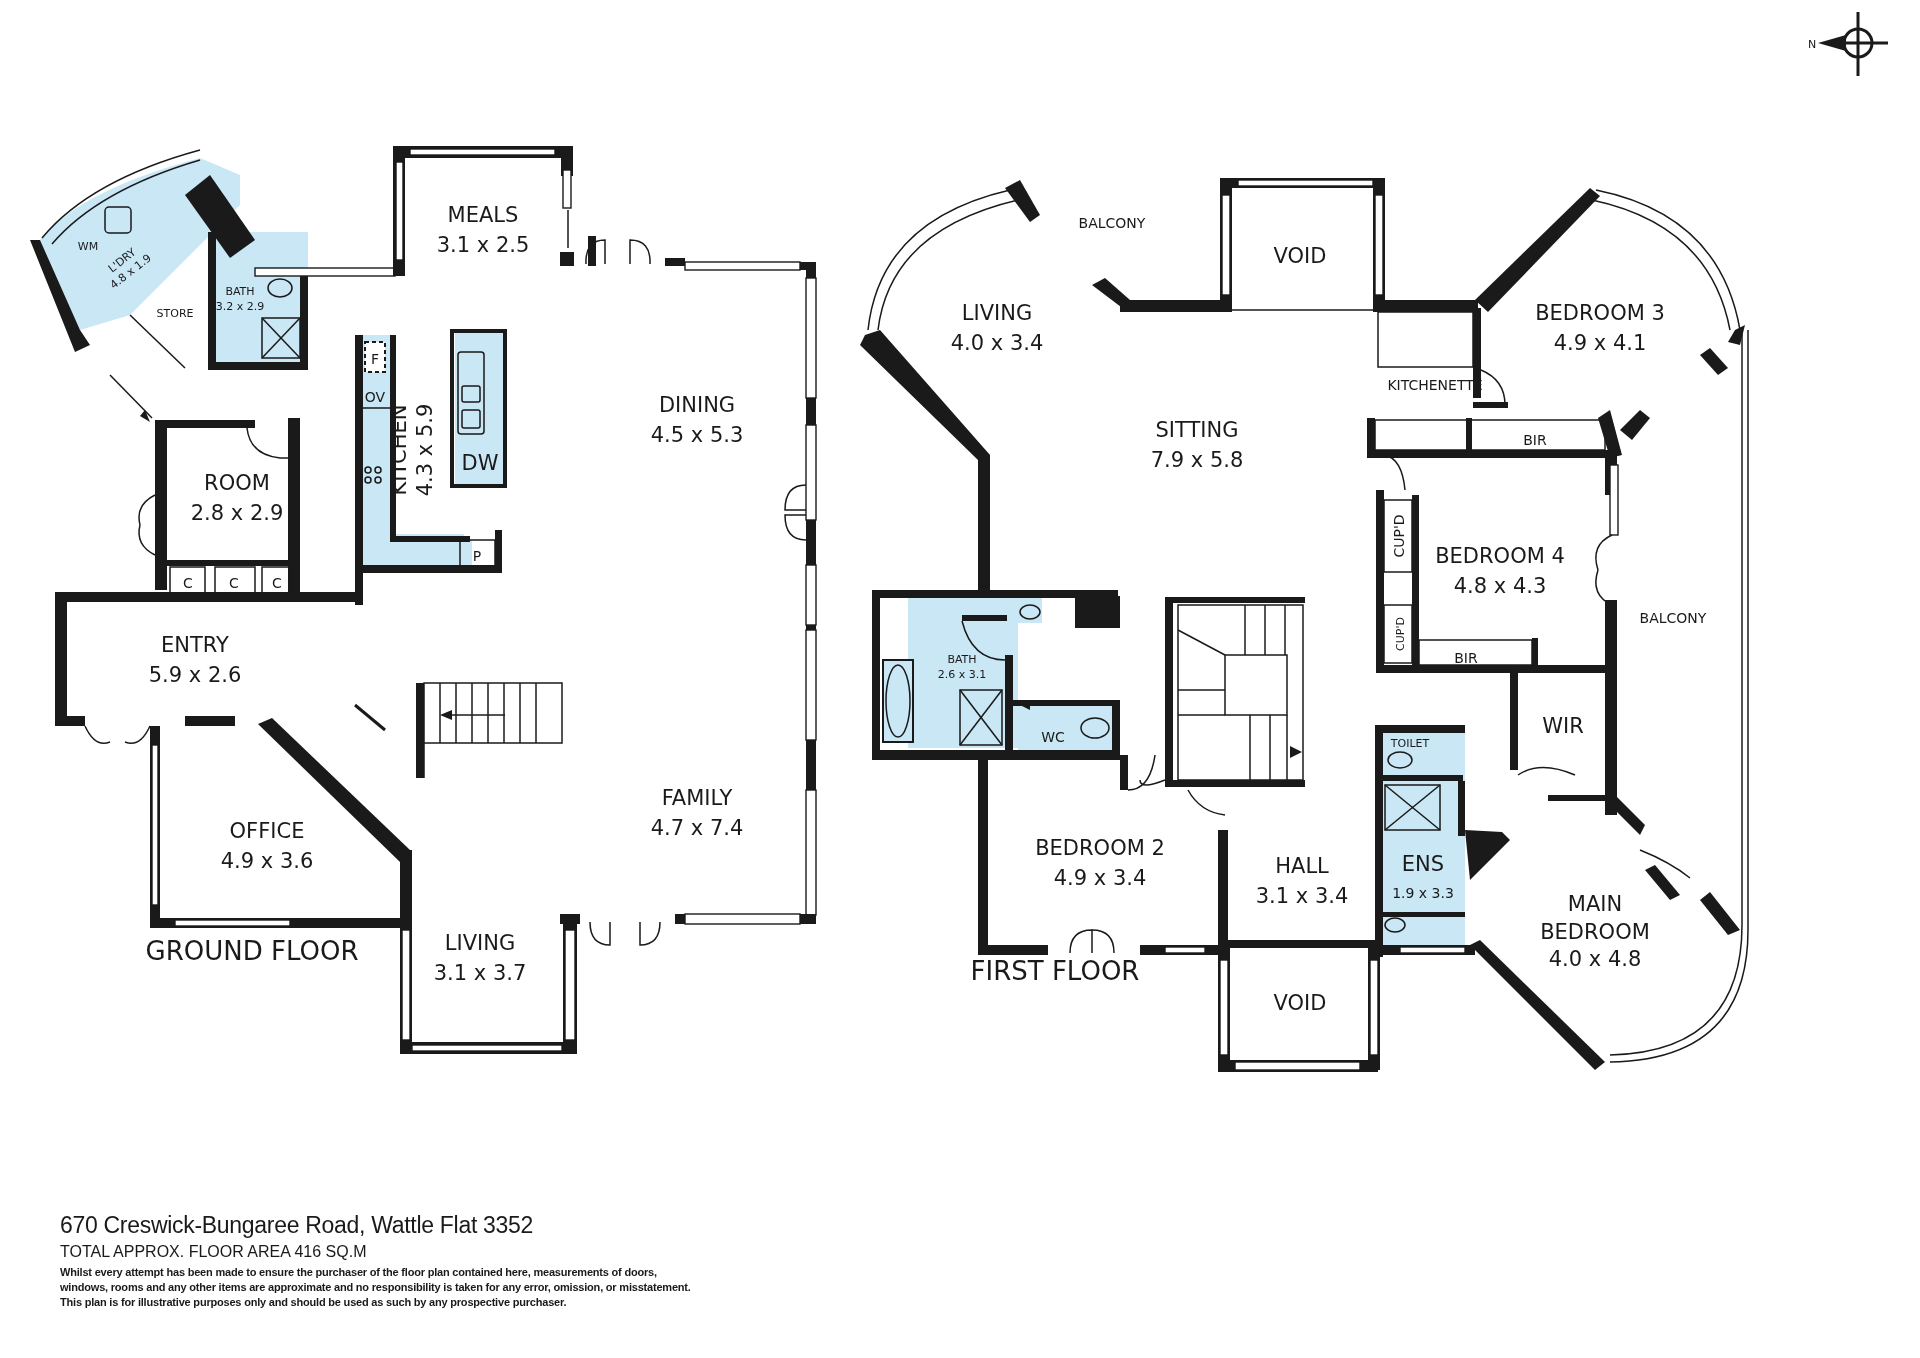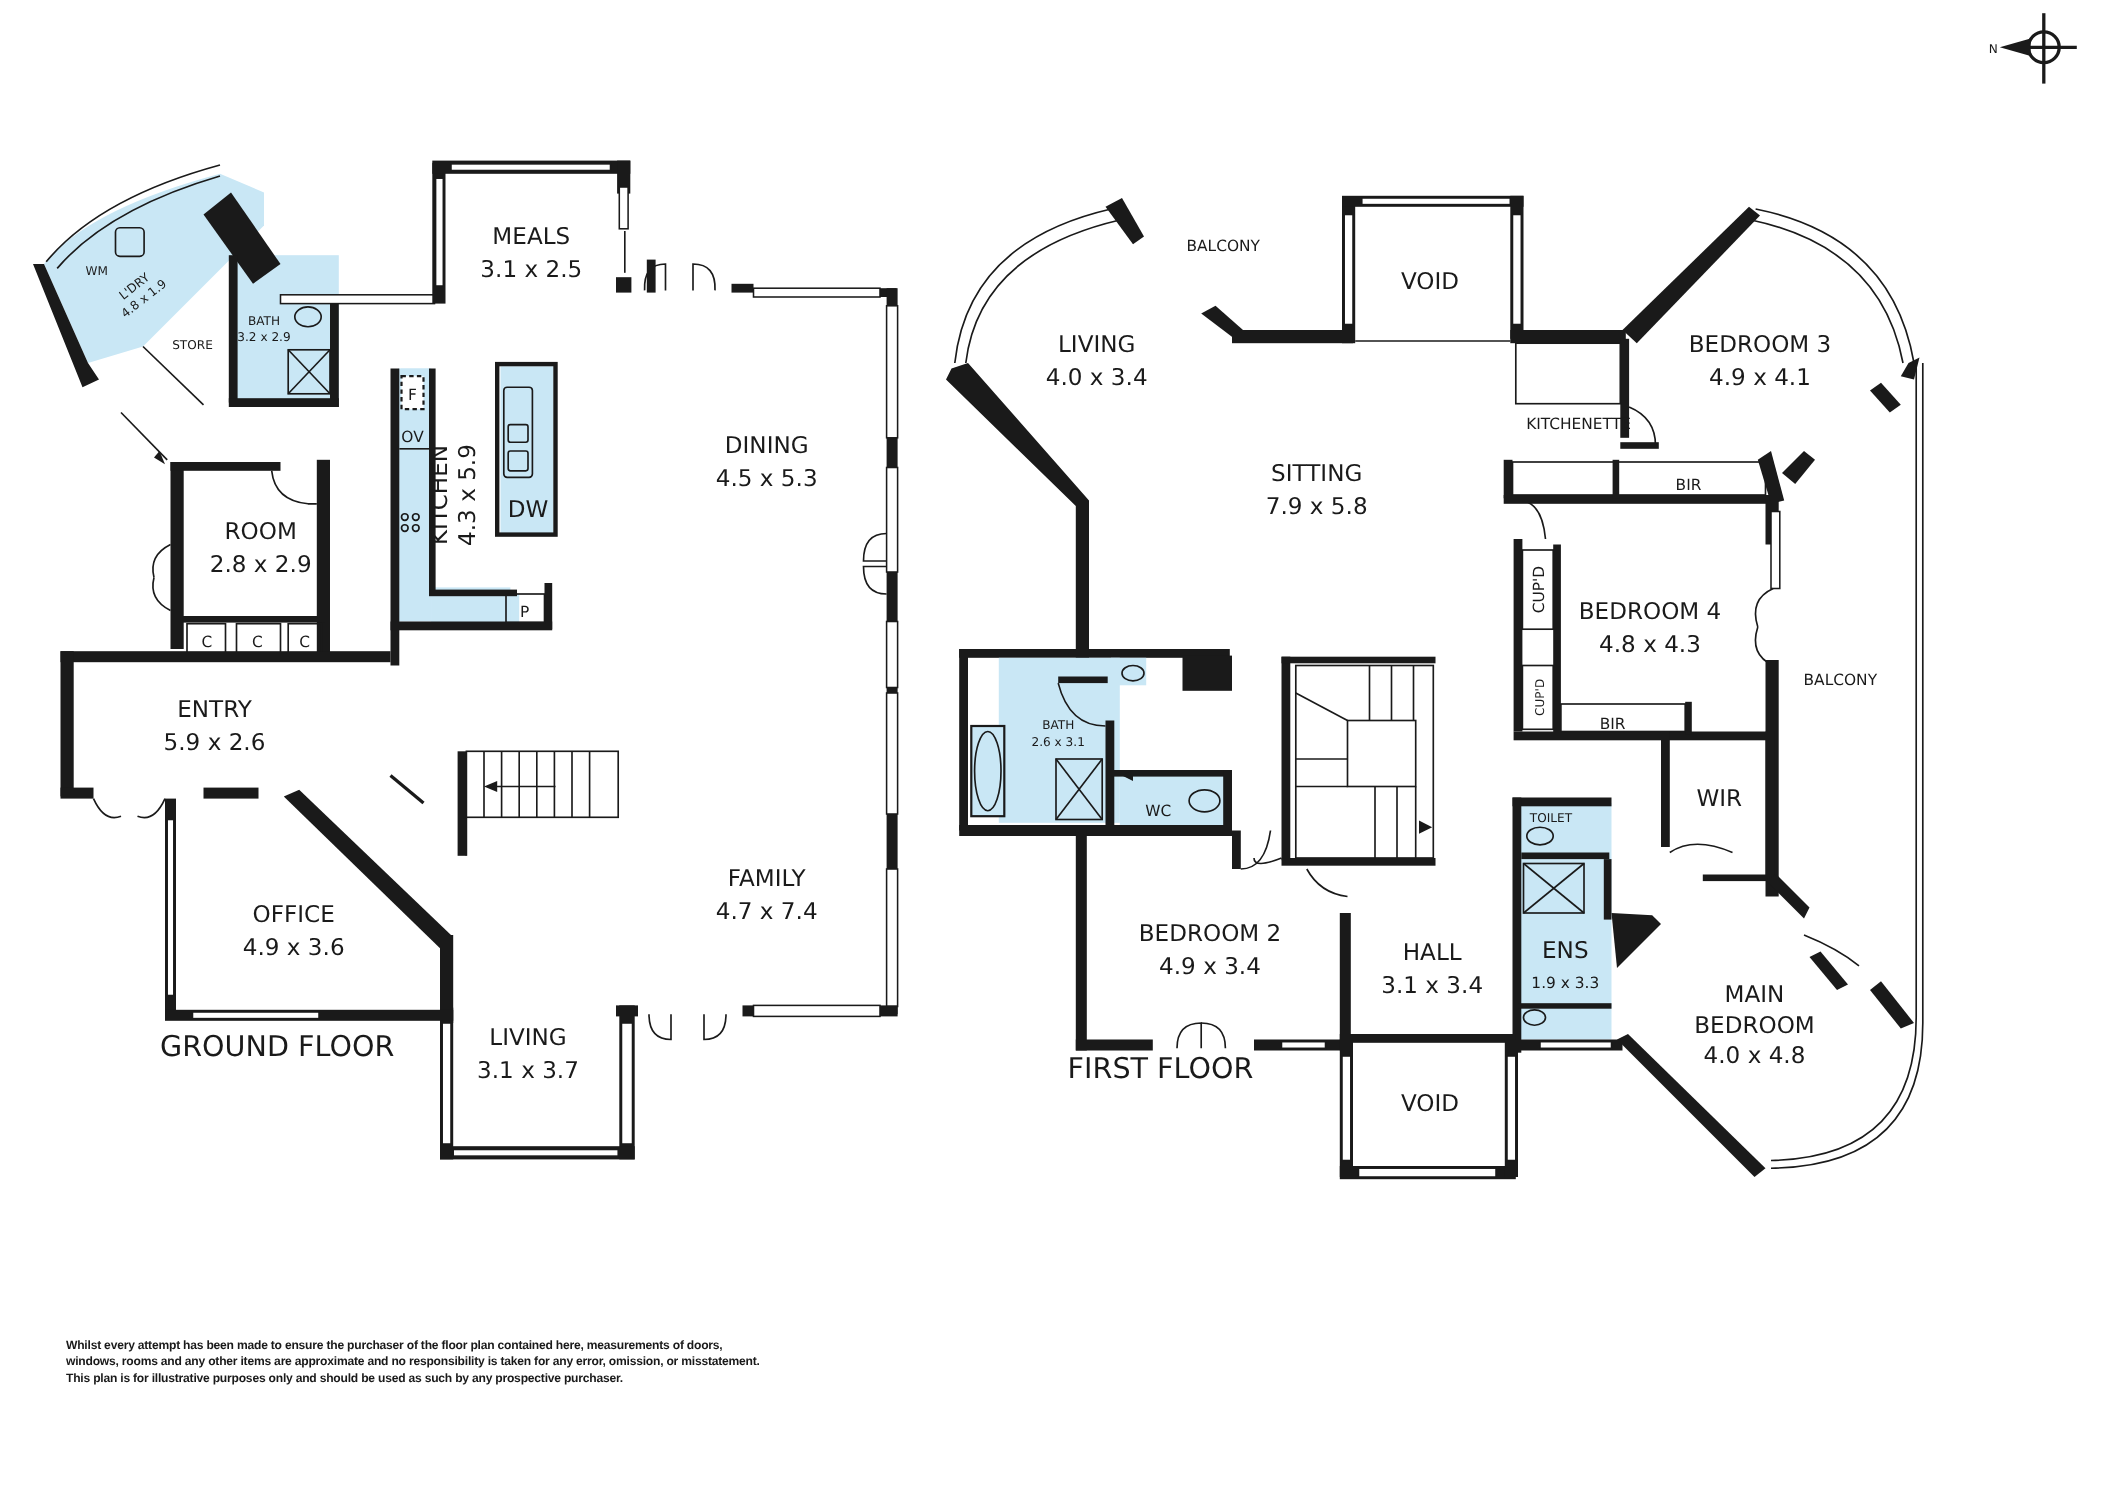--- a/index.html
+++ b/index.html
@@ -359,18 +359,20 @@
     <rect class="wall" x="1218" y="1060" width="160" height="12"></rect>
     <rect class="win" x="1235" y="1062" width="125" height="8"></rect>
     <rect class="wall" x="1368" y="945" width="12" height="125"></rect>
     <rect class="win" x="1370" y="960" width="8" height="95"></rect>
     <text x="1300" y="1010" class="lbl">VOID</text>
   <text x="1595" y="939" class="lbl">BEDROOM</text>
     </g>
 </svg>
 
 <div class="footer">
+  <div class="addr">670 Creswick-Bungaree Road, Wattle Flat 3352</div>
+  <div class="area">TOTAL APPROX. FLOOR AREA 416 SQ.M</div>
   <div class="disc">
     <div>Whilst every attempt has been made to ensure the purchaser of the floor plan contained here, measurements of doors,</div>
     <div>windows, rooms and any other items are approximate and no responsibility is taken for any error, omission, or misstatement.</div>
     <div>This plan is for illustrative purposes only and should be used as such by any prospective purchaser.</div>
   </div>
 </div>
 
 </body></html>

